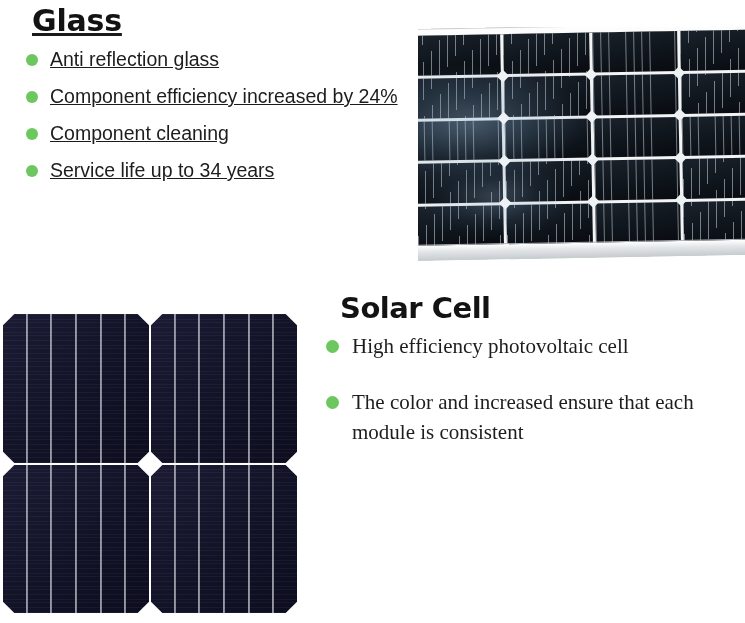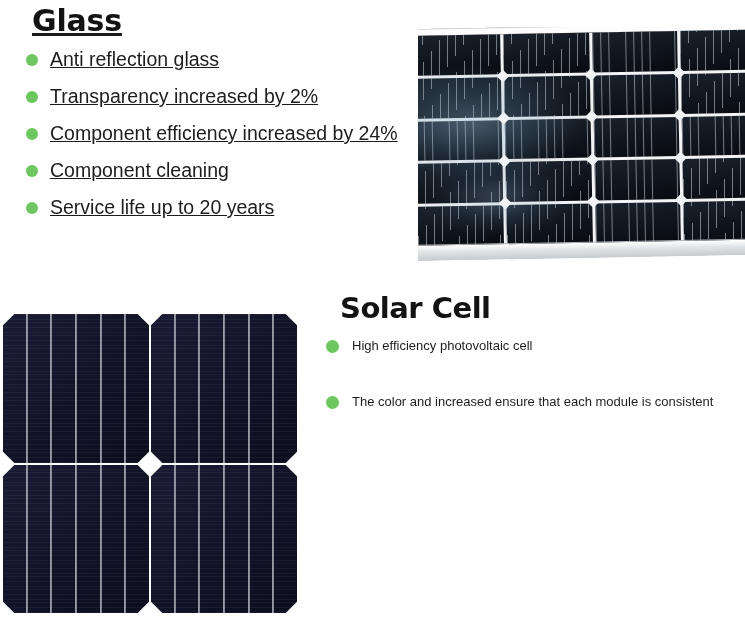--- a/index.html
+++ b/index.html
@@ -73,24 +73,25 @@
     font-size: 19.5px;
     line-height: 33px;
     margin-bottom: 4px;
   }
   .glass-block ul.feature-list li .bullet-dot {
     top: 11px;
   }
 
   
   .cell-block ul.feature-list li {
-    font-size: 13px;
+    font-size: 21px;
     line-height: 30px;
     margin-bottom: 26px;
     padding-left: 34px;
+    font-family: Liberation Serif, serif;
   }
   .cell-block ul.feature-list li .bullet-dot {
     left: 8px;
     top: 9px;
     width: 13px;
     height: 13px;
   }
 
   
   .module-photo {
@@ -275,33 +276,29 @@
 
   <div class="text-block glass-block">
     <h2 class="heading heading-glass">Glass</h2>
     <ul class="feature-list">
       <li>
         <span class="bullet-dot"></span>
         <span>Anti reflection glass</span>
       </li>
       <li>
         <span class="bullet-dot"></span>
-        <span>Transparency increased by 2%</span>
-      </li>
-      <li>
-        <span class="bullet-dot"></span>
         <span>Component efficiency increased by 24%</span>
       </li>
       <li>
         <span class="bullet-dot"></span>
         <span>Component cleaning</span>
       </li>
       <li>
         <span class="bullet-dot"></span>
-        <span>Service life up to 20 years</span>
+        <span>Service life up to 34 years</span>
       </li>
     </ul>
   </div>
 
   <div class="module-photo">
     <div class="module-tilt">
       <div class="module-frame-left"></div>
       <div class="module-glass">
         <div class="cellgrid">
           <div class="gridcell"></div>

